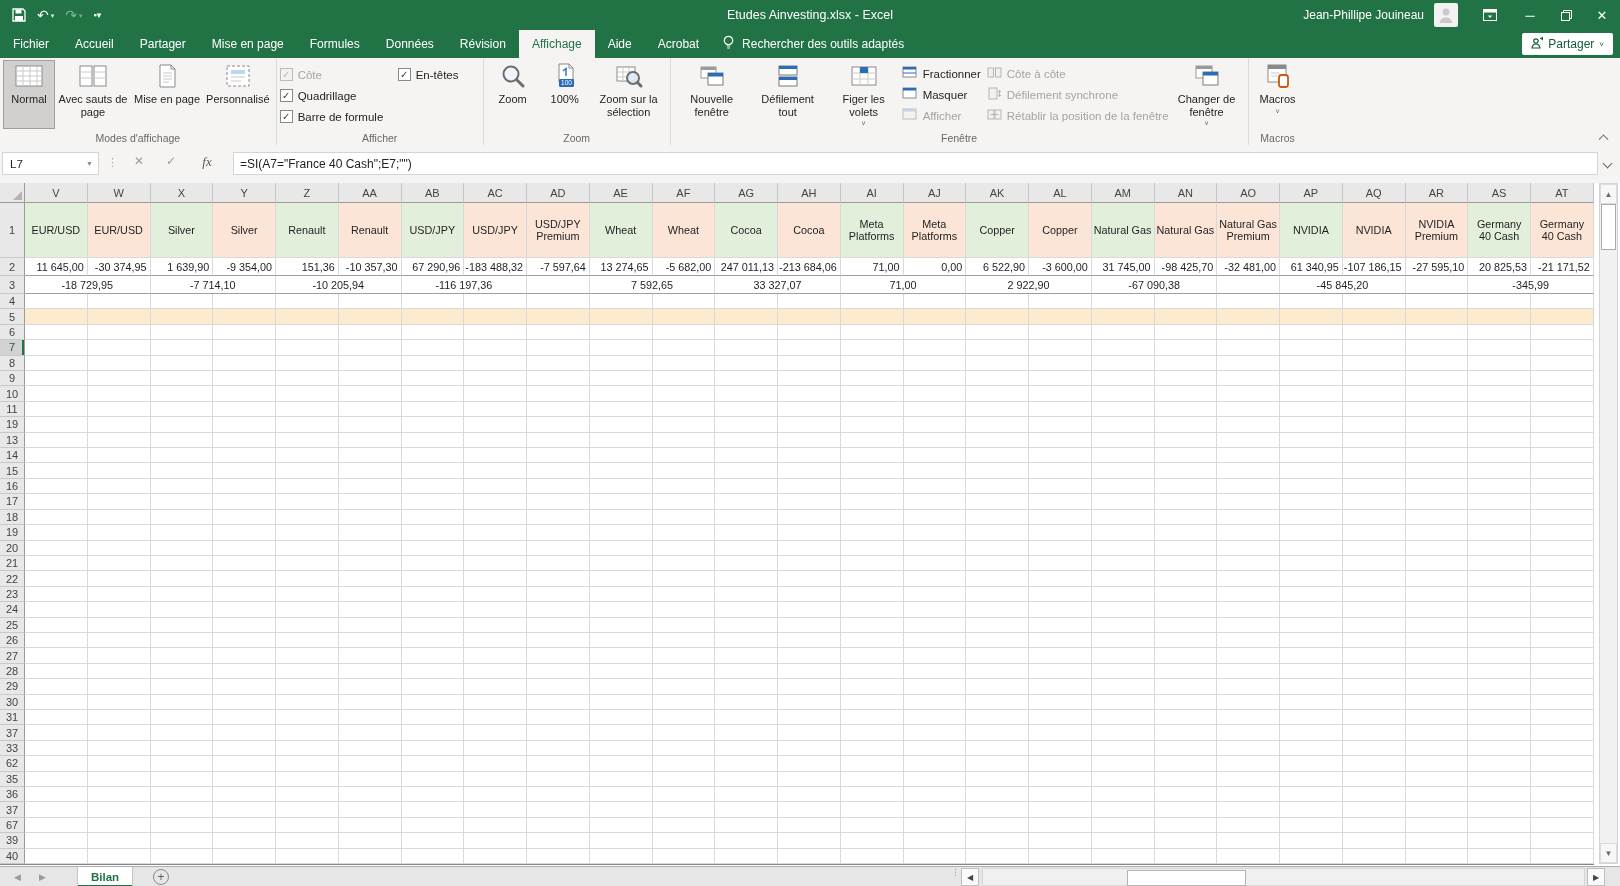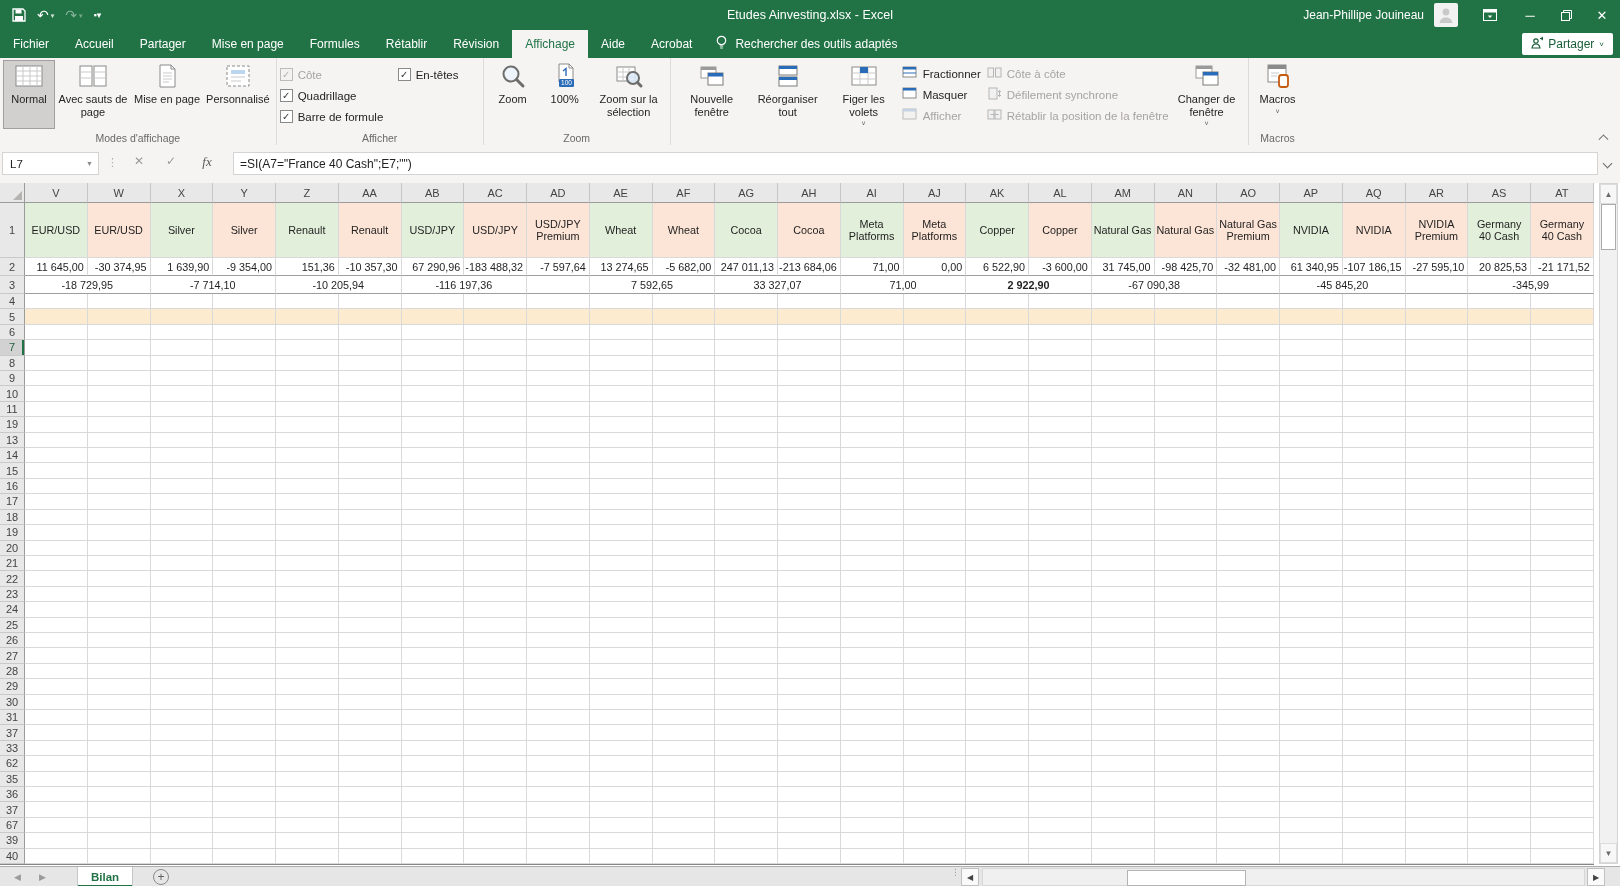--- a/index.html
+++ b/index.html
@@ -174,21 +174,21 @@
   </div>
 </div>
 
 <div class="tabrow">
   <div class="tabs" id="tabs">
       <div class="tab">Fichier</div>
       <div class="tab">Accueil</div>
       <div class="tab">Partager</div>
       <div class="tab">Mise en page</div>
       <div class="tab">Formules</div>
-      <div class="tab">Rétablir</div>
+      <div class="tab">Données</div>
       <div class="tab">Révision</div>
       <div class="tab active">Affichage</div>
       <div class="tab">Aide</div>
       <div class="tab">Acrobat</div>
     </div>
   <div class="tellme">
     <span>
       <svg width="13" height="15" viewBox="0 0 13 15">
           <circle cx="6.5" cy="5.5" r="4.2" fill="none" stroke="#fff" stroke-width="1.2"></circle>
           <path d="M4.8 11h3.4M5.2 13h2.6" stroke="#fff" stroke-width="1.2"></path>
@@ -327,21 +327,21 @@
         </div>
         <div class="bb">
           <div class="ic">
             <span><svg width="30" height="26" viewBox="0 0 30 26">
                 <rect x="6" y="3" width="18" height="9" fill="#fff" stroke="#7a7a7a"></rect>
                 <rect x="6" y="3" width="18" height="3" fill="#2b6cb8"></rect>
                 <rect x="6" y="14" width="18" height="9" fill="#fff" stroke="#7a7a7a"></rect>
                 <rect x="6" y="14" width="18" height="3" fill="#2b6cb8"></rect>
               </svg></span>
           </div>
-          <div style="font-size: 11px; line-height: 12.5px;">Réorganiser tout</div>
+          <div style="font-size: 11px; line-height: 12.5px;">Défilement tout</div>
         </div>
         <div class="bb">
           <div class="ic">
             <span><svg width="30" height="26" viewBox="0 0 30 26">
                 <rect x="3" y="4" width="24" height="18" fill="#fff" stroke="#8a8a8a"></rect>
                 <path d="M3 10h24M3 16h24M11 4v18M19 4v18" stroke="#c9c9c9"></path>
                 <rect x="11" y="4" width="8" height="6" fill="#2b6cb8"></rect>
               </svg></span>
           </div>
           <div style="font-size: 11px; line-height: 12.5px;">Figer les volets</div>
@@ -403,20 +403,21 @@
                 <rect x="4" y="3" width="16" height="12" fill="#fff" stroke="#9a9a9a"></rect>
                 <rect x="4" y="3" width="16" height="3" fill="#9a9a9a"></rect>
                 <rect x="11" y="9" width="15" height="13" fill="#fff" stroke="#7a7a7a"></rect>
                 <rect x="11" y="9" width="15" height="3.5" fill="#2b6cb8"></rect>
               </svg></span>
           </div>
           <div style="font-size: 11px; line-height: 12.5px;">Changer de fenêtre</div>
           <div class="caret">˅</div>
         </div>
       </div>
+    <div class="rglabel">Fenêtre</div>
   </div>
   <div class="rgroup" style="border-right:none;">
     <div id="macros-btn" style="display:flex;">
         <div class="bb">
           <div class="ic">
             <span><svg width="30" height="26" viewBox="0 0 30 26">
                 <rect x="5" y="2" width="18" height="17" fill="#fff" stroke="#8a8a8a"></rect>
                 <rect x="5" y="2" width="18" height="4" fill="#8a8a8a"></rect>
                 <path d="M8 10h8M8 13h6" stroke="#c9c9c9"></path>
                 <rect x="16" y="12" width="9" height="12" rx="2.5" fill="#fff" stroke="#c55a11" stroke-width="1.8"></rect>
@@ -538,21 +539,21 @@
     <div class="gr" style="height: 18px;">
       <div class="rh">3</div>
       <div class="cell mcell" style="width: 125.52px; flex: 0 0 125.52px;">-18 729,95</div>
       <div class="cell mcell" style="width: 125.52px; flex: 0 0 125.52px;">-7 714,10</div>
       <div class="cell mcell" style="width: 125.52px; flex: 0 0 125.52px;">-10 205,94</div>
       <div class="cell mcell" style="width: 125.52px; flex: 0 0 125.52px;">-116 197,36</div>
       <div class="cell mcell" style="width: 62.76px; flex: 0 0 62.76px;"></div>
       <div class="cell mcell" style="width: 125.52px; flex: 0 0 125.52px;">7 592,65</div>
       <div class="cell mcell" style="width: 125.52px; flex: 0 0 125.52px;">33 327,07</div>
       <div class="cell mcell" style="width: 125.52px; flex: 0 0 125.52px;">71,00</div>
-      <div class="cell mcell" style="width: 125.52px; flex: 0 0 125.52px; font-weight: bold;">2 922,90</div>
+      <div class="cell mcell" style="width: 125.52px; flex: 0 0 125.52px;">2 922,90</div>
       <div class="cell mcell" style="width: 125.52px; flex: 0 0 125.52px;">-67 090,38</div>
       <div class="cell mcell" style="width: 62.76px; flex: 0 0 62.76px;"></div>
       <div class="cell mcell" style="width: 125.52px; flex: 0 0 125.52px;">-45 845,20</div>
       <div class="cell mcell" style="width: 62.76px; flex: 0 0 62.76px;"></div>
       <div class="cell mcell" style="width: 125.52px; flex: 0 0 125.52px;">-345,99</div>
     </div>
     <div class="emptyrows">
       <div class="gr">
         <div class="rh">4</div>
         <div class="cell" style="width: 62.76px; flex: 0 0 62.76px;"></div>

